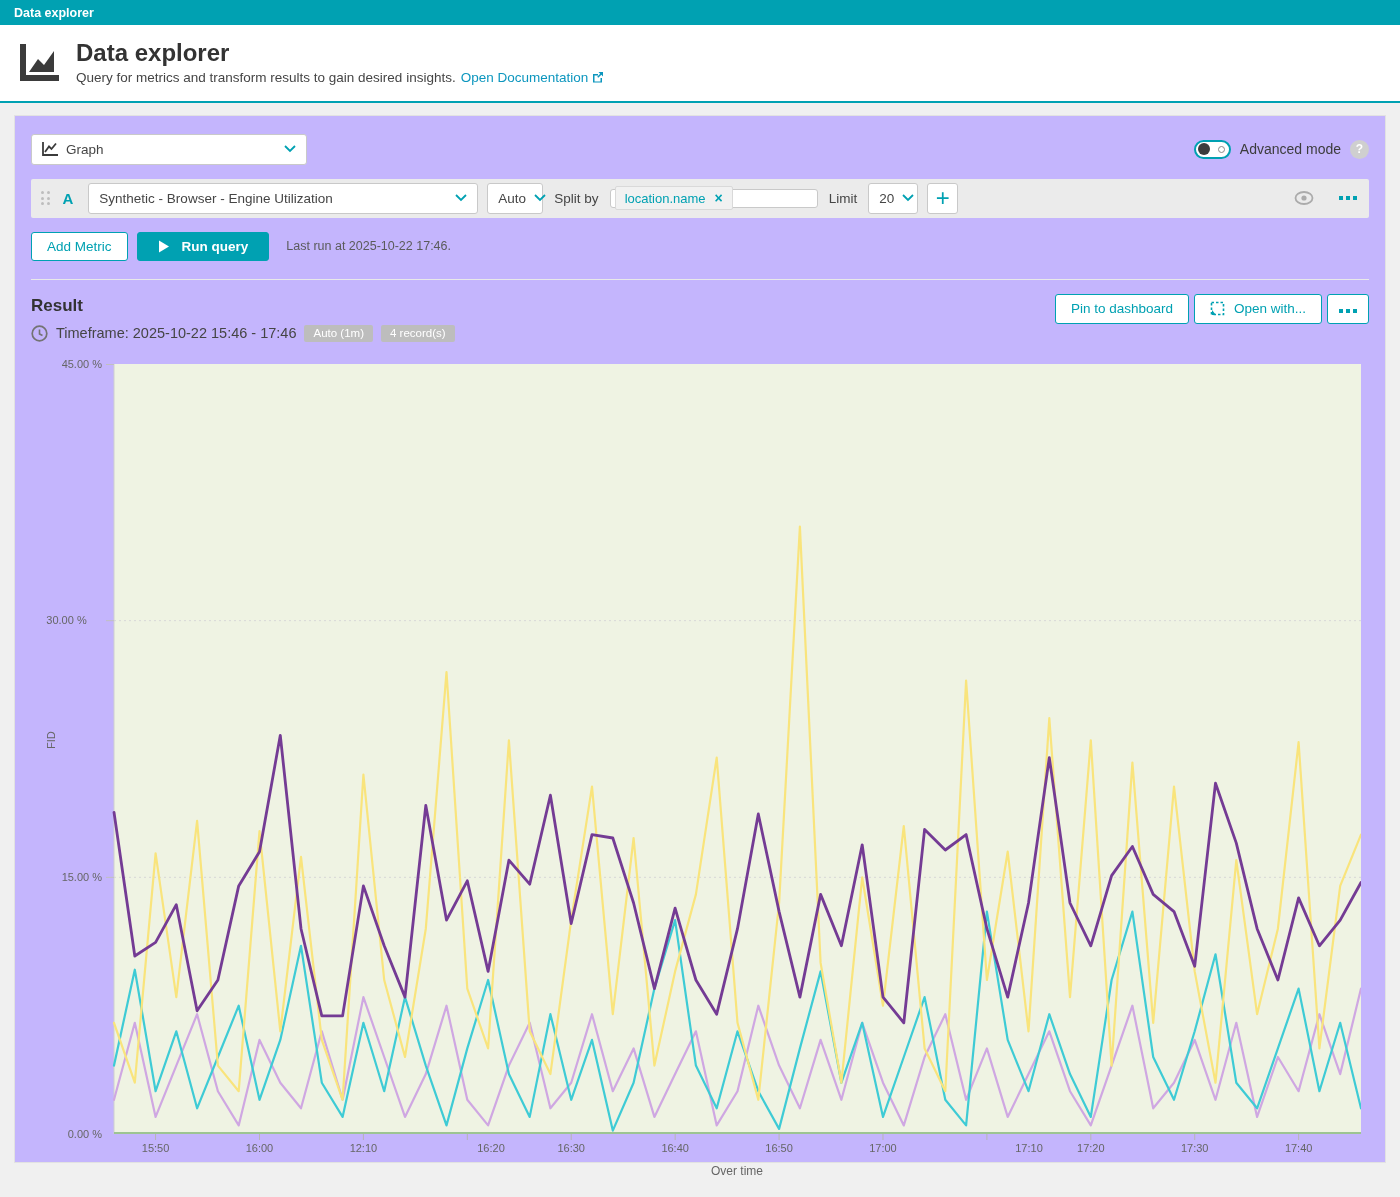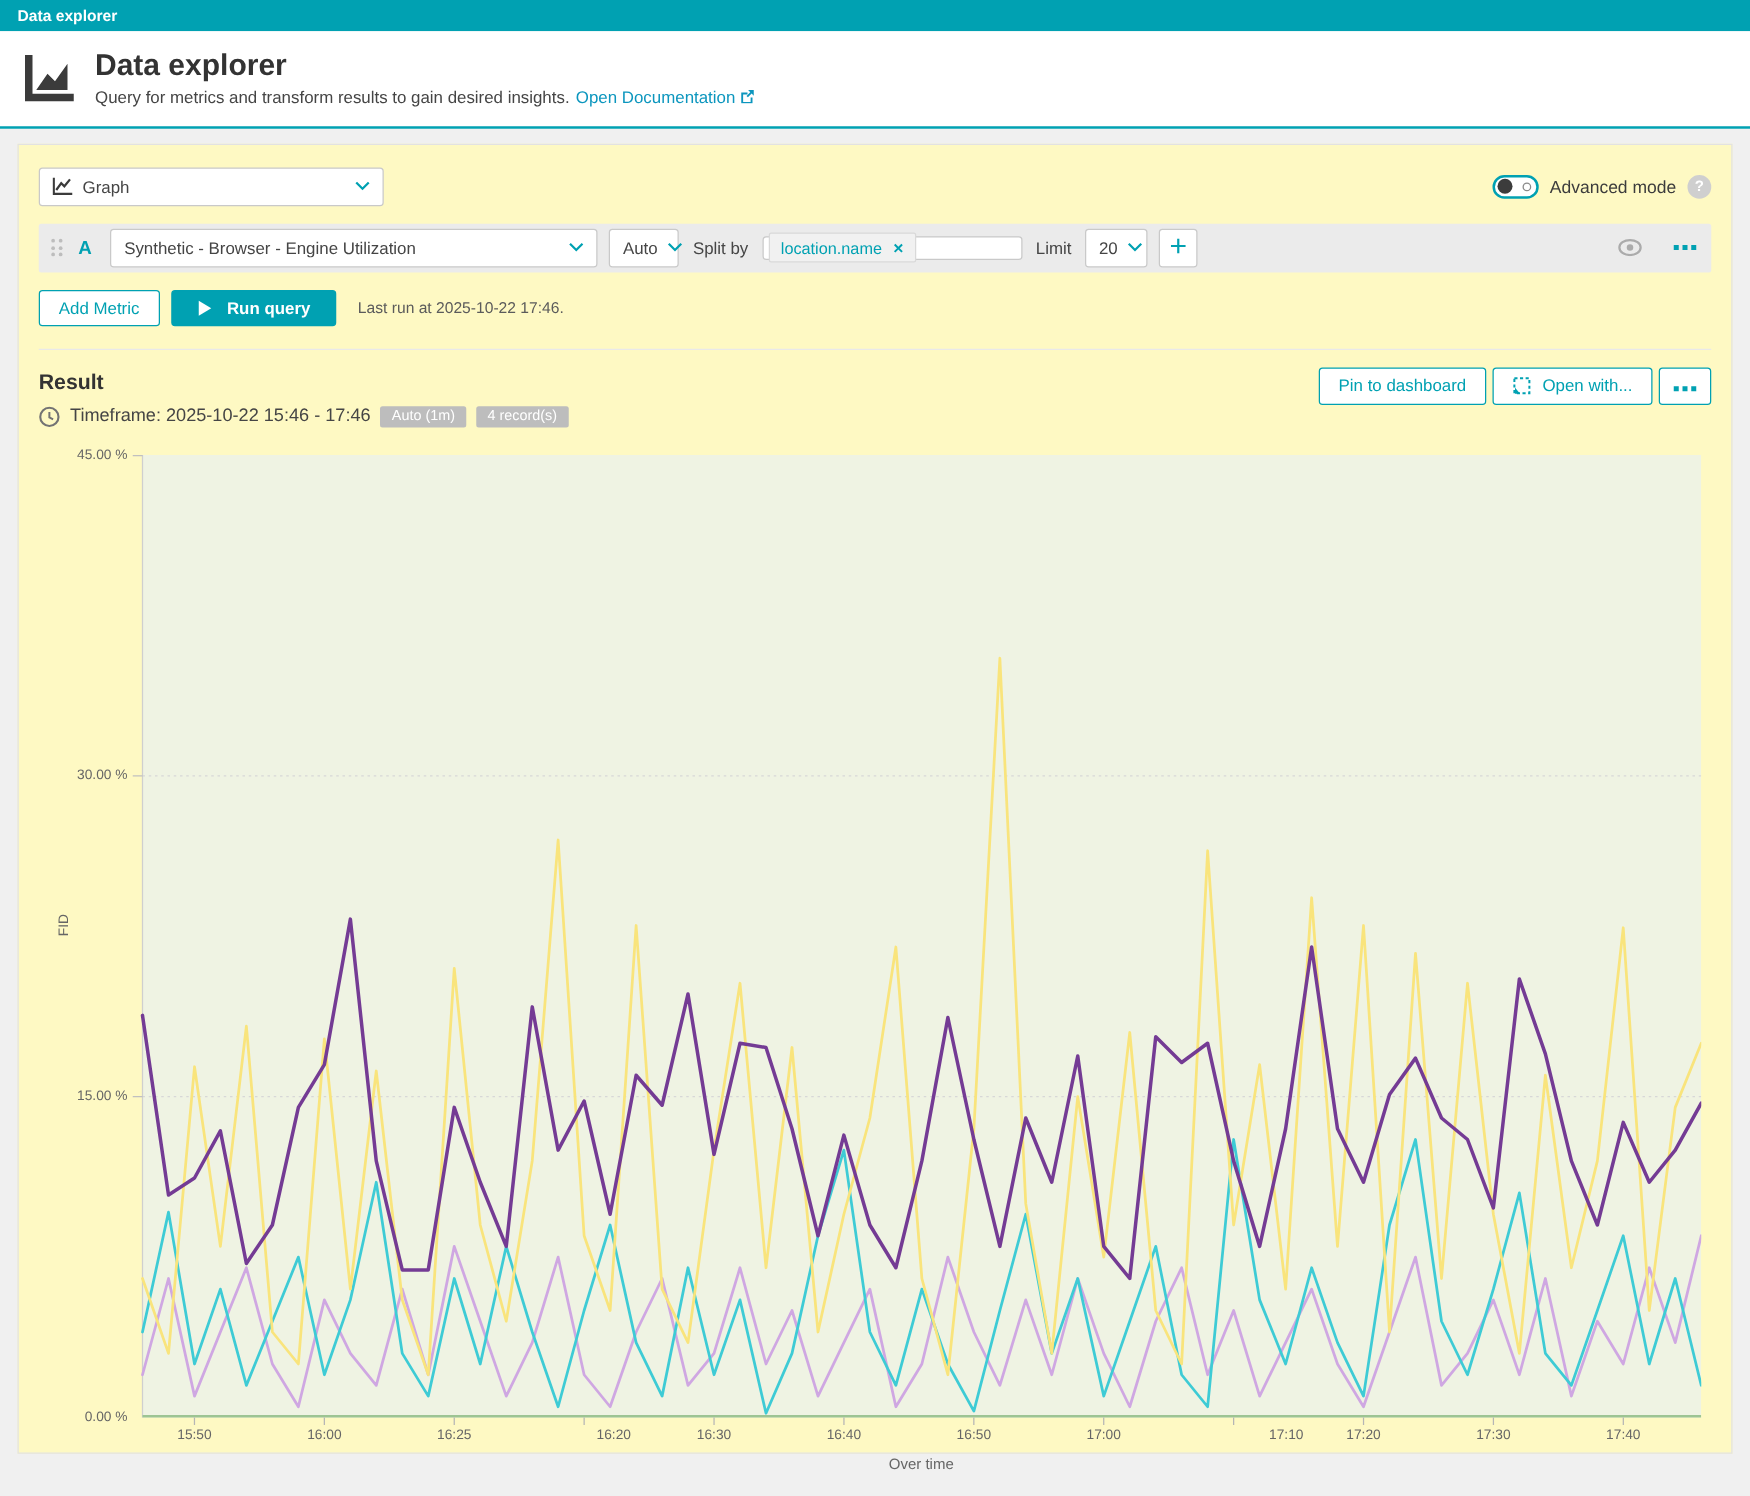--- a/index.html
+++ b/index.html
@@ -19,21 +19,21 @@
     background: #fff; padding: 14px 20px 16px 20px;
     border-bottom: 2px solid #00a1b2;
     display: flex; align-items: flex-start; gap: 14px;
   }
   .hdr-icon { width: 42px; height: 40px; margin-top: 3px; }
   .hdr-title { font-size: 24px; font-weight: bold; color: #333; line-height: 1.15; }
   .hdr-sub { font-size: 13.5px; color: #454545; margin-top: 3px; display: flex; align-items: center; gap: 5px; }
   .doc-link { color: #0c96be; text-decoration: none; cursor: pointer; display: inline-flex; align-items: center; gap: 4px; }
   
   .card {
-    margin: 12px 14px 0 14px; background: #fef9c3; border: 1px solid #e2e2e2;
+    margin: 12px 14px 0 14px; background: #c4b5fd; border: 1px solid #e2e2e2;
     padding: 18px 16px 24px 16px; height: 1048px;
   }
   
   .viz-row { display: flex; justify-content: space-between; align-items: center; margin-bottom: 14px; }
   .select {
     display: inline-flex; align-items: center; background: #fff;
     border: 1px solid #c9c9c9; border-radius: 3px; height: 31px;
     padding: 0 10px; font-size: 13.5px; color: #454545; cursor: pointer; gap: 8px;
   }
   .viz-select { width: 276px; }
@@ -282,29 +282,29 @@
         <line x1="673.0666666666666" x2="673.0666666666666" y1="770" y2="776" stroke="#b5b5b5"></line>
         <line x1="776.9833333333333" x2="776.9833333333333" y1="770" y2="776" stroke="#b5b5b5"></line>
         <line x1="880.9" x2="880.9" y1="770" y2="776" stroke="#b5b5b5"></line>
         <line x1="984.8166666666666" x2="984.8166666666666" y1="770" y2="776" stroke="#b5b5b5"></line>
         <line x1="1088.7333333333333" x2="1088.7333333333333" y1="770" y2="776" stroke="#b5b5b5"></line>
         <line x1="1192.6499999999999" x2="1192.6499999999999" y1="770" y2="776" stroke="#b5b5b5"></line>
       </svg>
     <span class="x-axis-title">Over time</span>
   <span class="x-tick-label" style="left: 124.567px;">15:50</span>
       <span class="x-tick-label" style="left: 228.483px;">16:00</span>
-      <span class="x-tick-label" style="left: 332.4px;">16:25</span>
+      <span class="x-tick-label" style="left: 332.4px;">12:10</span>
       <span class="x-tick-label" style="left: 460px;">16:20</span>
       <span class="x-tick-label" style="left: 540.233px;">16:30</span>
       <span class="x-tick-label" style="left: 644.15px;">16:40</span>
       <span class="x-tick-label" style="left: 748.067px;">16:50</span>
       <span class="x-tick-label" style="left: 851.983px;">17:00</span>
       <span class="x-tick-label" style="left: 998px;">17:10</span>
       <span class="x-tick-label" style="left: 1059.82px;">17:20</span>
       <span class="x-tick-label" style="left: 1163.73px;">17:30</span>
       <span class="x-tick-label" style="left: 1267.65px;">17:40</span>
       <span class="y-tick-label" style="top: 2px;">45.00 %</span>
-      <span class="y-tick-label" style="top: 258.667px;">30.00 %</span>
+      <span class="y-tick-label" style="top: 258.667px; text-align: center;">30.00 %</span>
       <span class="y-tick-label" style="top: 515.333px;">15.00 %</span>
       <span class="y-tick-label" style="top: 772px;">0.00 %</span>
     </div>
 
 </div>
 
 </body></html>

